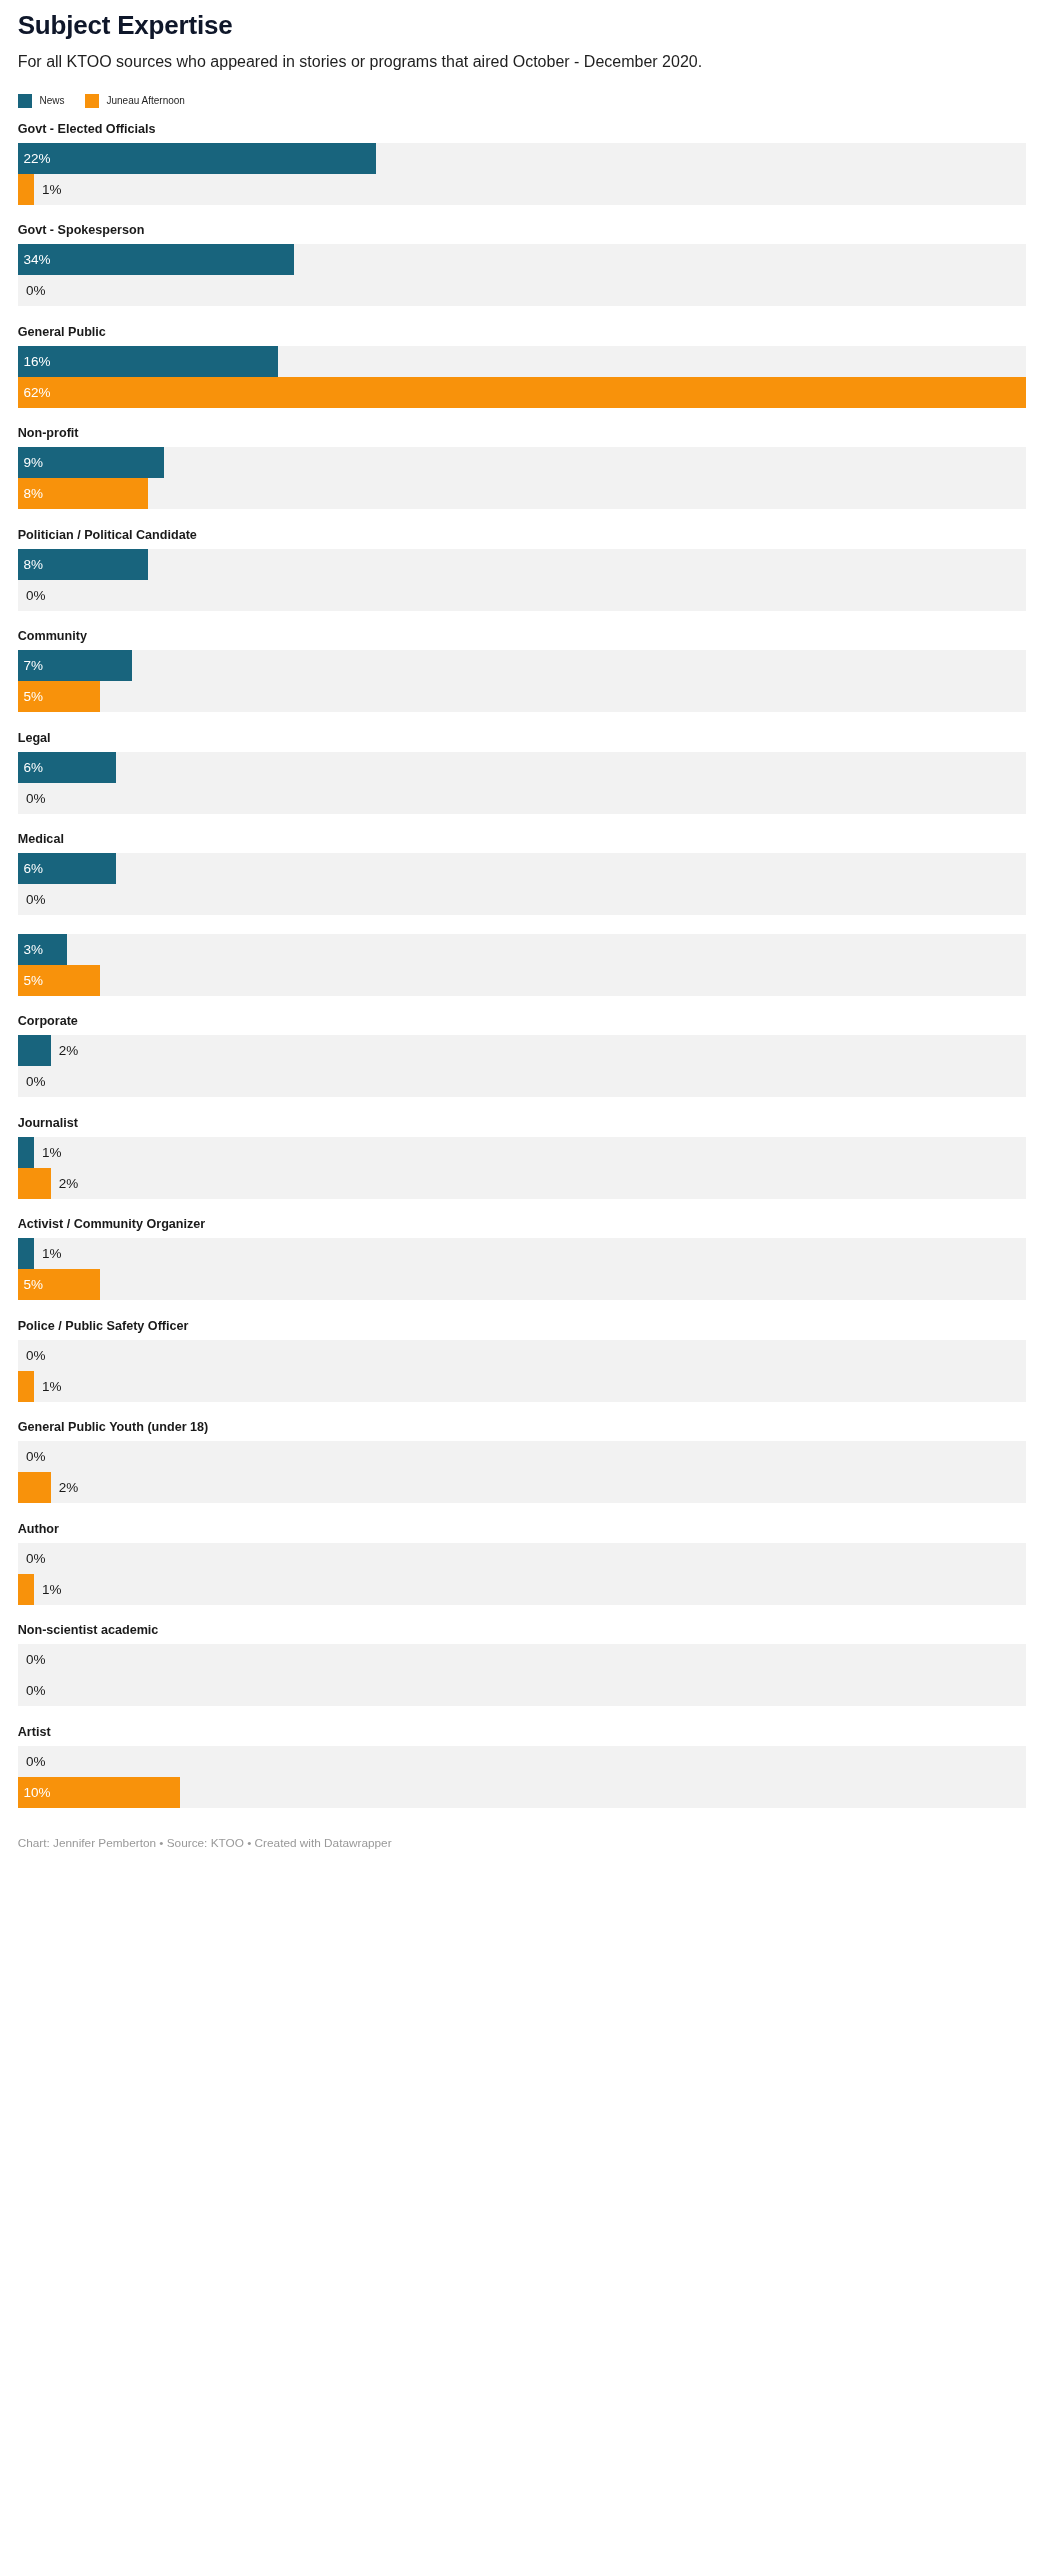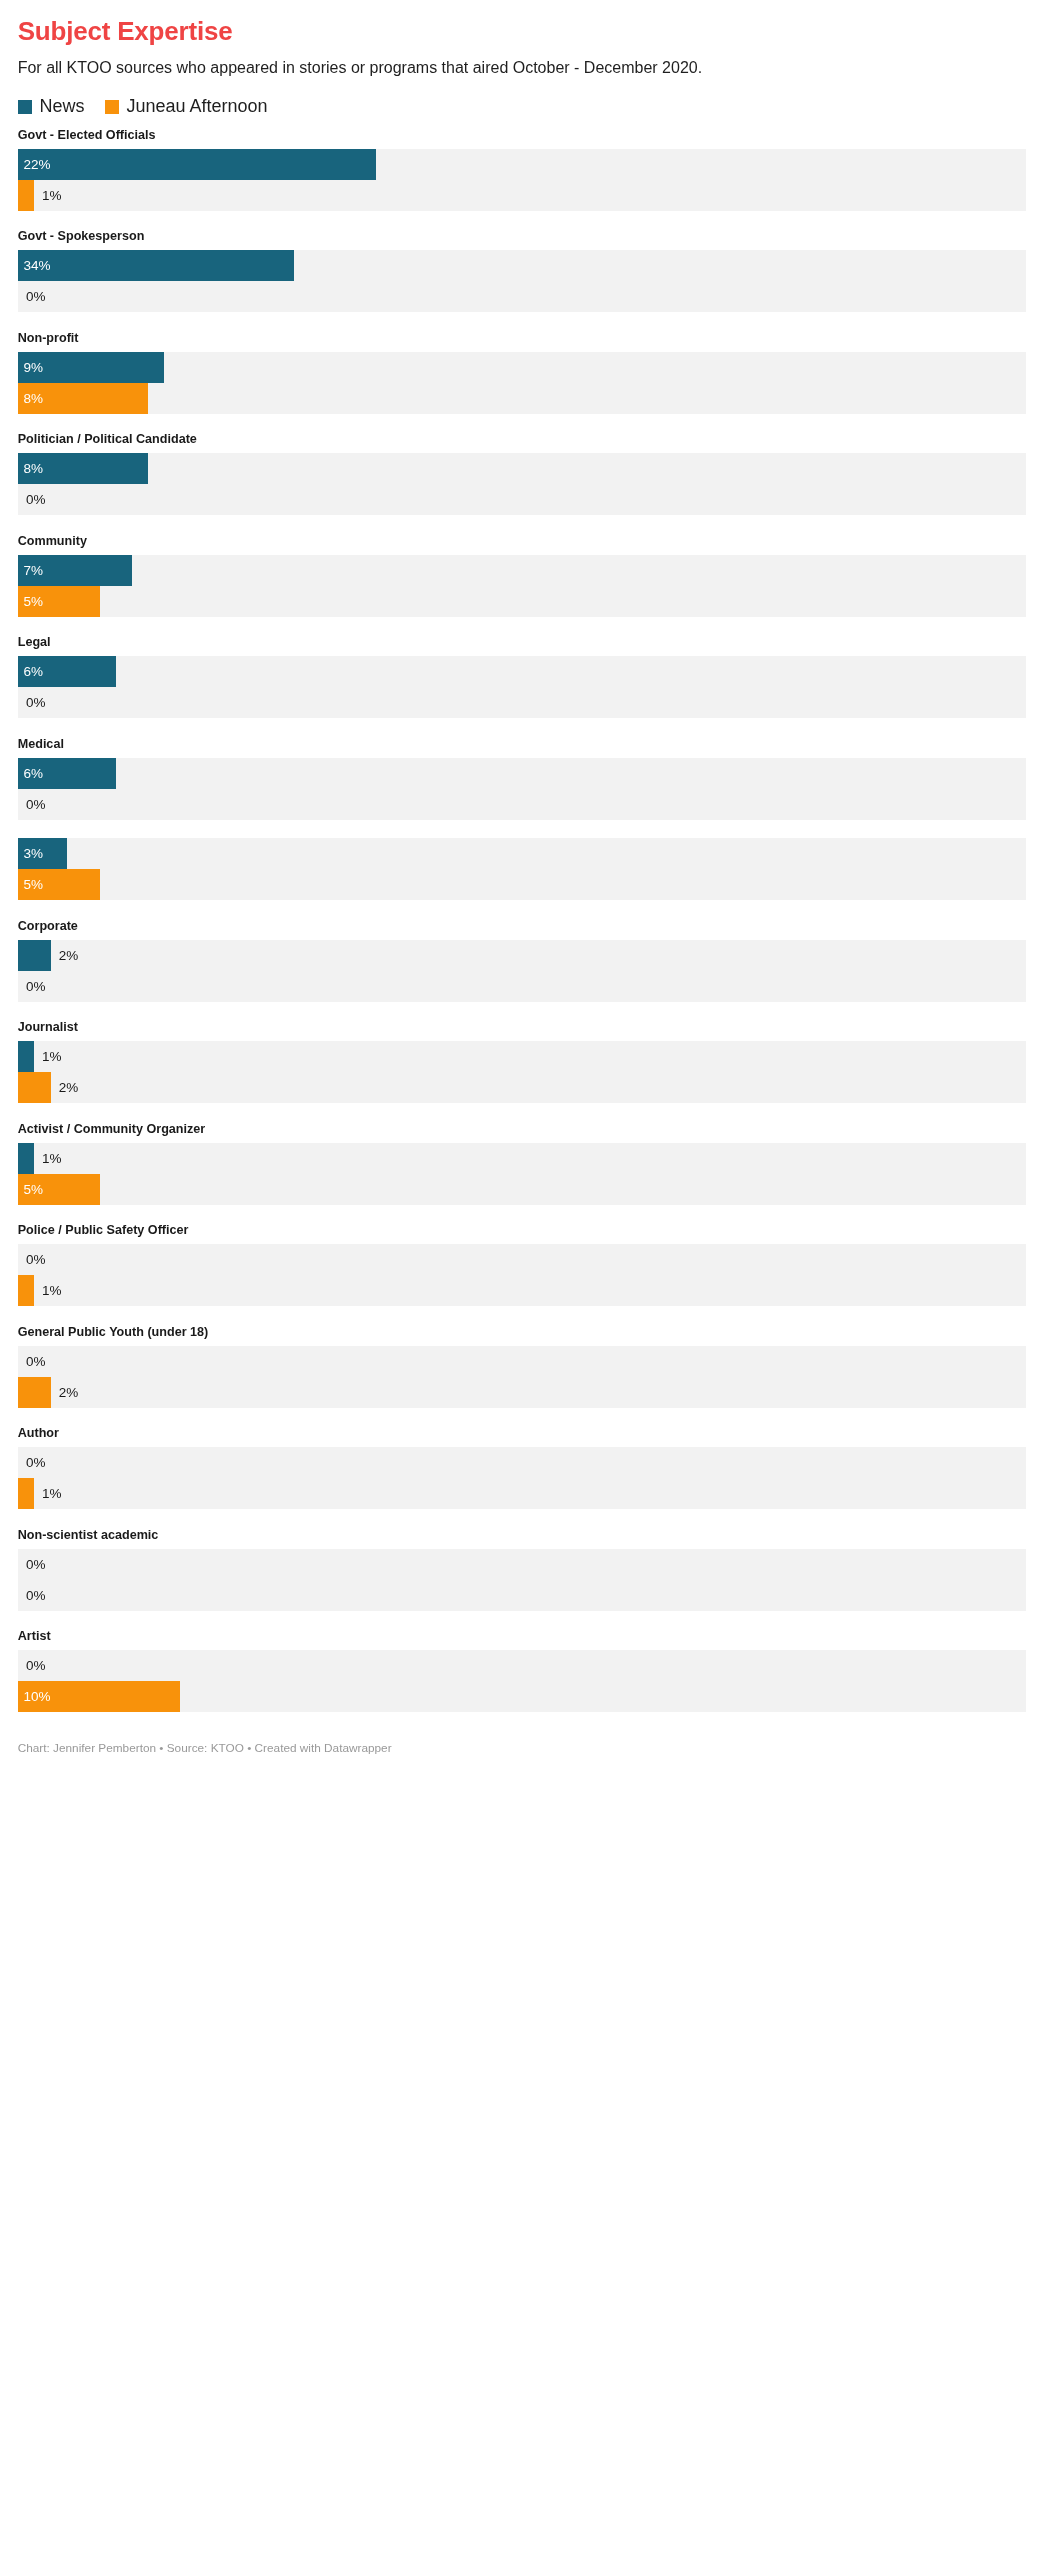--- a/index.html
+++ b/index.html
@@ -23,23 +23,23 @@
     padding: 0 17.7px;
     overflow: hidden;
   }
 
   
   .chart-title {
     font-size: 26px;
     font-weight: bold;
     letter-spacing: -0.2px;
     line-height: 1.1;
-    color: #ef4444;
+    color: #0f172a;
     margin: 0;
-    padding-top: 17px;
+    padding-top: 11px;
   }
   .chart-subtitle {
     font-size: 16px;
     font-weight: normal;
     line-height: 1.3;
     color: #1f1f1f;
     margin: 0;
     padding-top: 12.6px;
   }
 
@@ -55,21 +55,21 @@
     align-items: center;
     margin-right: 20px;
   }
   .legend-swatch {
     width: 14.3px;
     height: 14.3px;
     display: inline-block;
     flex: 0 0 auto;
   }
   .legend-label {
-    font-size: 18px;
+    font-size: 10px;
     color: #1f1f1f;
     margin-left: 7.6px;
     white-space: nowrap;
   }
 
   
   .groups {
     padding-top: 11.8px;
   }
   .group {
@@ -163,20 +163,33 @@
           <div class="bar-row">
             <div class="bar-fill" style="width: 276px; background: rgb(24, 100, 125);"></div>
             <span class="bar-value inside">34%</span>
           </div>
           <div class="bar-row">
             <span class="bar-value outside" style="left: 8.4px;">0%</span>
           </div>
         </div>
       </div>
       <div class="group">
+        <div class="group-label">General Public</div>
+        <div class="bars">
+          <div class="bar-row">
+            <div class="bar-fill" style="width: 260px; background: rgb(24, 100, 125);"></div>
+            <span class="bar-value inside">16%</span>
+          </div>
+          <div class="bar-row">
+            <div class="bar-fill" style="width: 1008px; background: rgb(248, 146, 11);"></div>
+            <span class="bar-value inside">62%</span>
+          </div>
+        </div>
+      </div>
+      <div class="group">
         <div class="group-label">Non-profit</div>
         <div class="bars">
           <div class="bar-row">
             <div class="bar-fill" style="width: 146px; background: rgb(24, 100, 125);"></div>
             <span class="bar-value inside">9%</span>
           </div>
           <div class="bar-row">
             <div class="bar-fill" style="width: 130px; background: rgb(248, 146, 11);"></div>
             <span class="bar-value inside">8%</span>
           </div>

